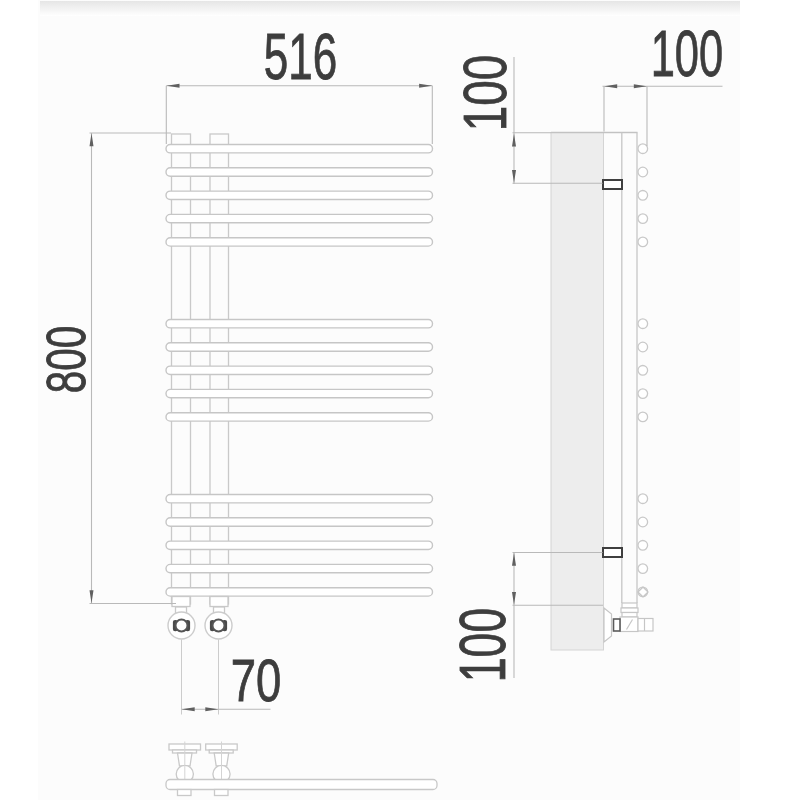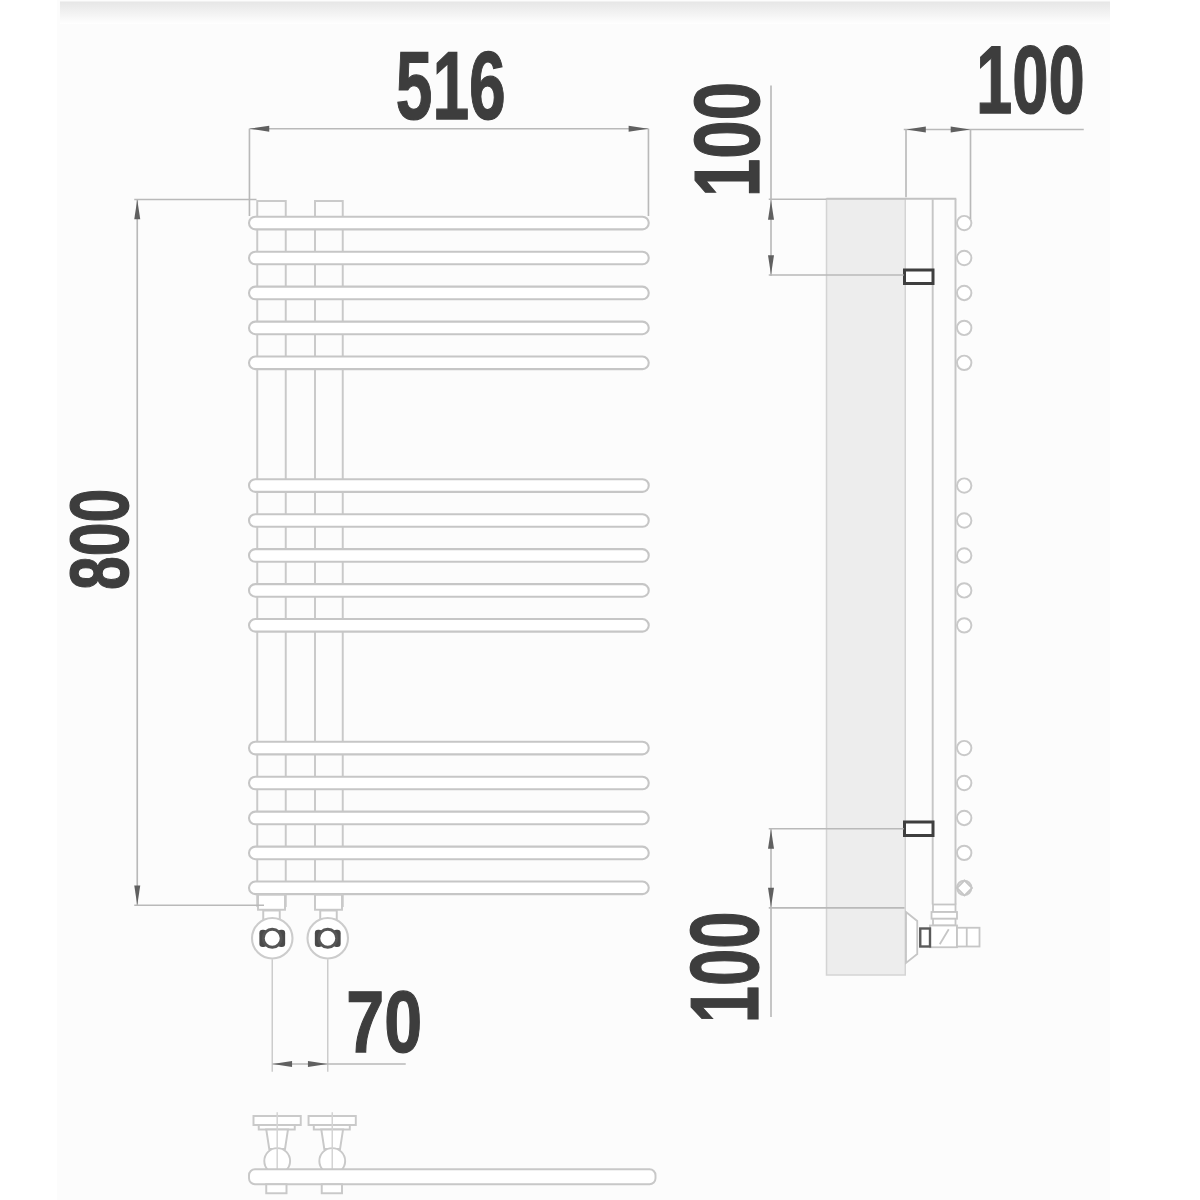--- a/index.html
+++ b/index.html
@@ -1,17 +1,17 @@
 <!DOCTYPE html>
 <html><head>
 <meta charset="utf-8">
 <style>
   html,body{margin:0;padding:0;background:#ffffff;}
   #canvas{position:relative;width:740px;height:800px;background:#ffffff;overflow:hidden;
-          font-family:"Liberation Sans", sans-serif;font-weight:bold;}
+          font-family:"Liberation Sans", sans-serif;}
   svg{position:absolute;left:0;top:0;filter:blur(0.38px);}
 </style>
 </head>
 <body>
 <div id="canvas">
 <svg width="800" height="800" viewBox="0 0 800 800">
   <defs>
     <linearGradient id="topband" x1="0" y1="0" x2="0" y2="1">
       <stop offset="0" stop-color="#e6e6e6"></stop>
       <stop offset="0.55" stop-color="#f3f3f3"></stop>

